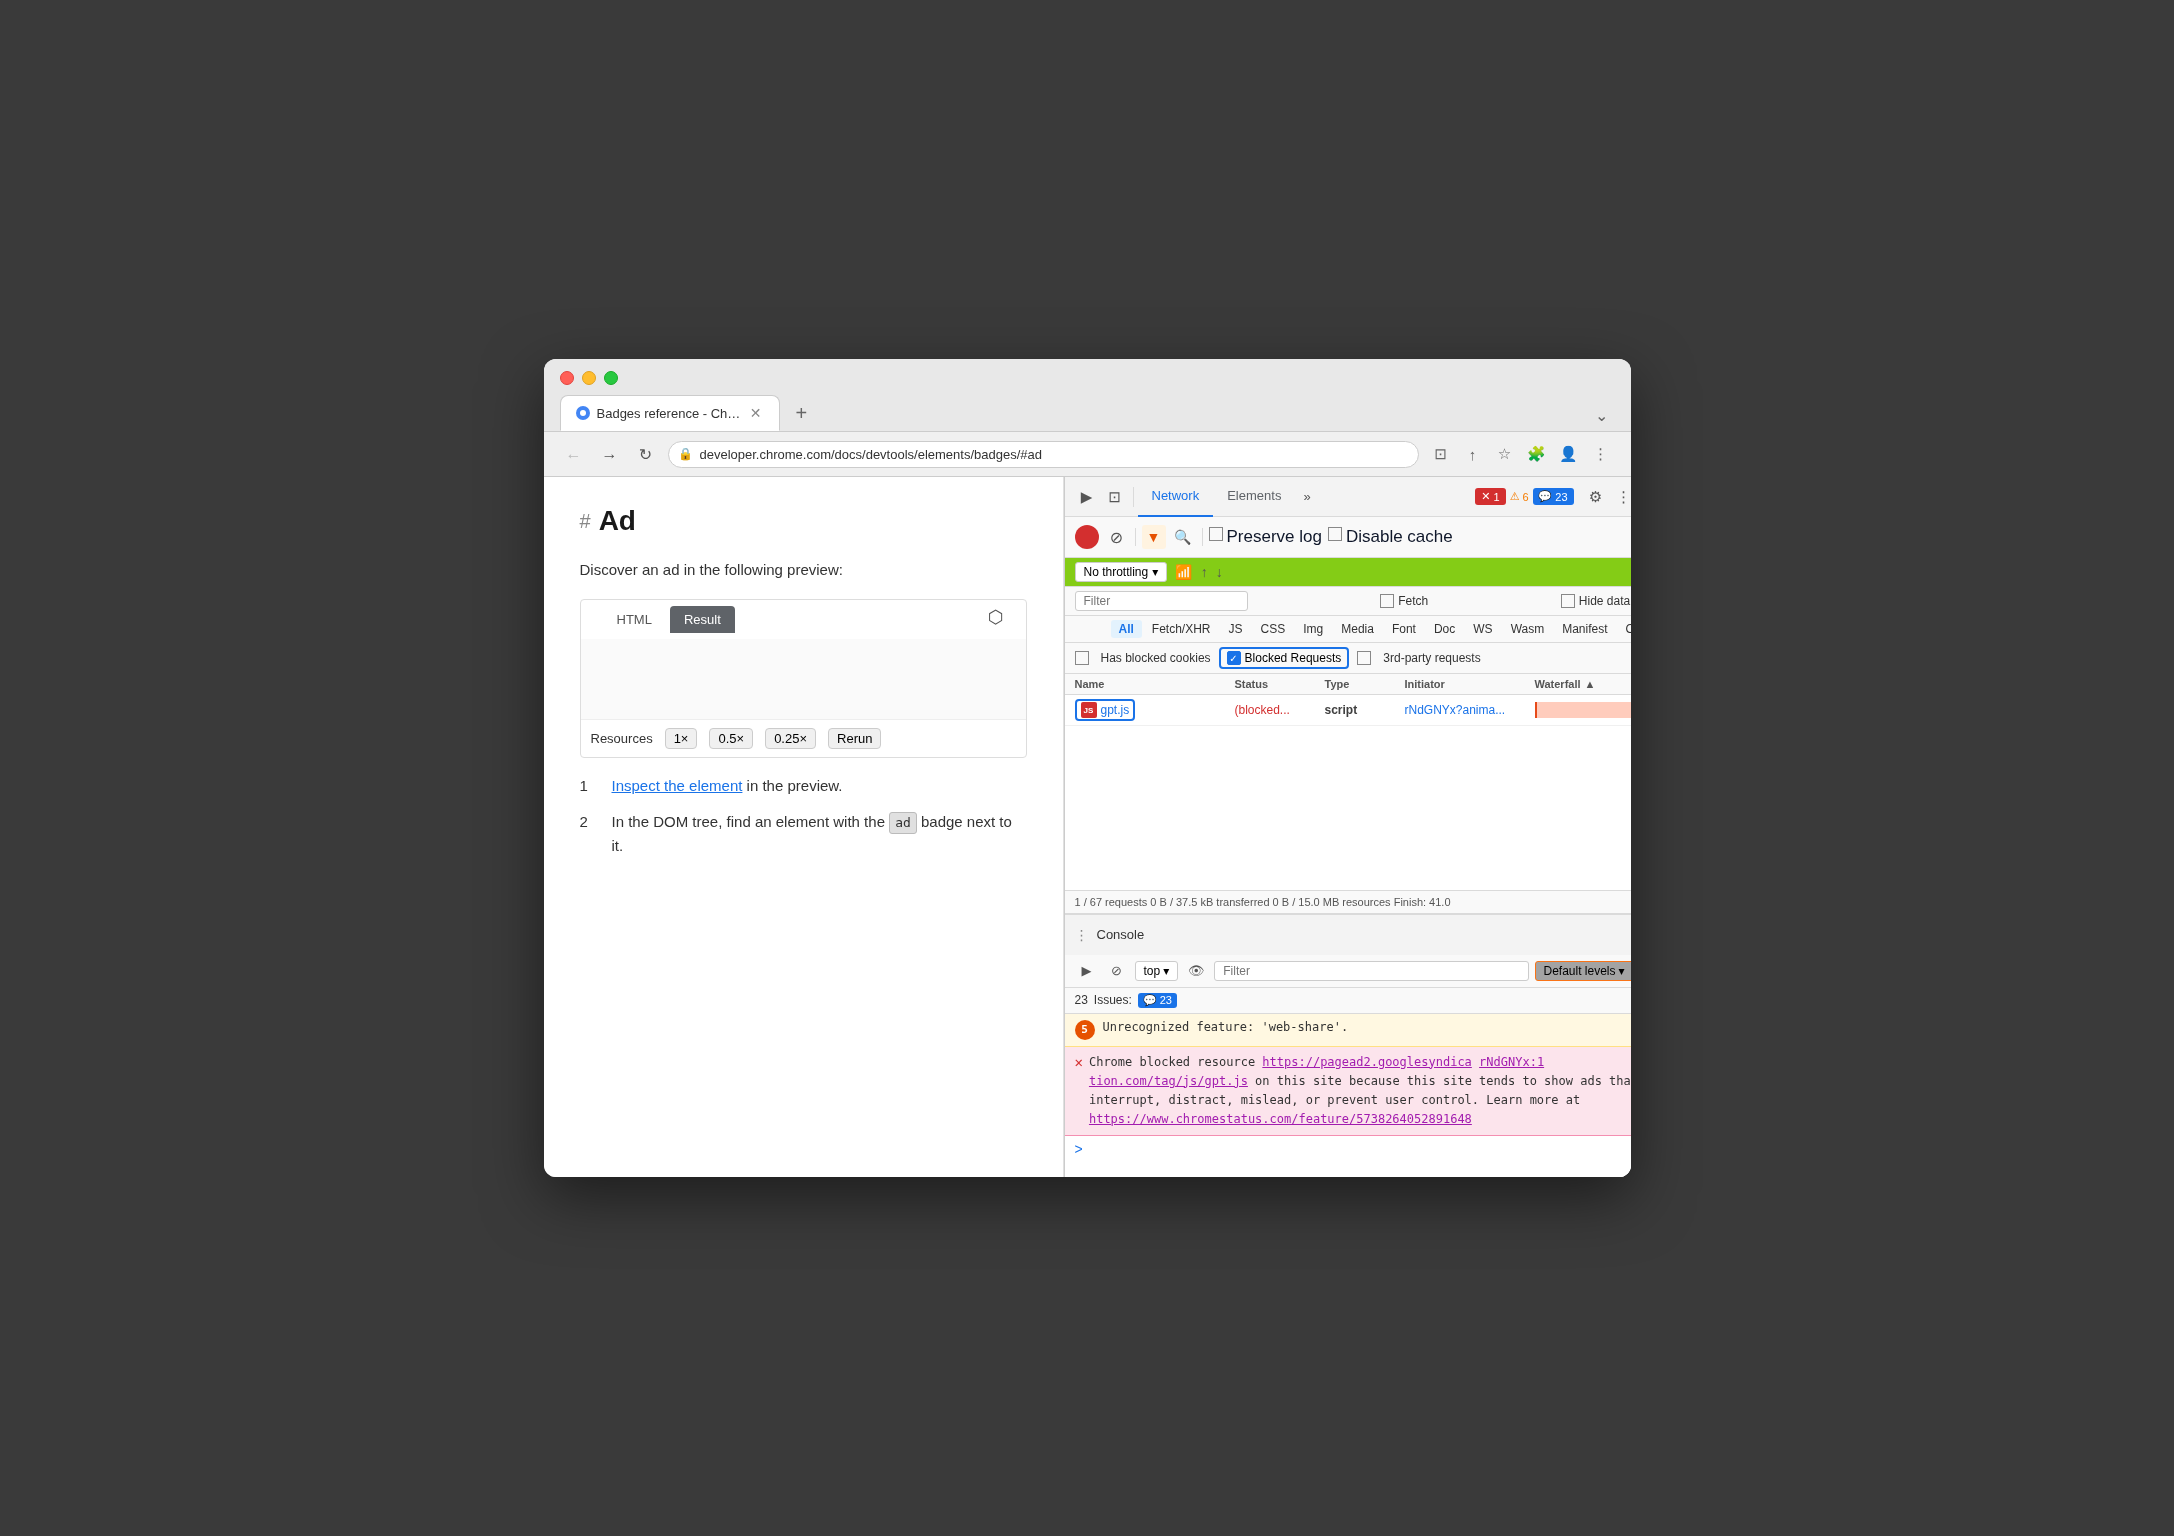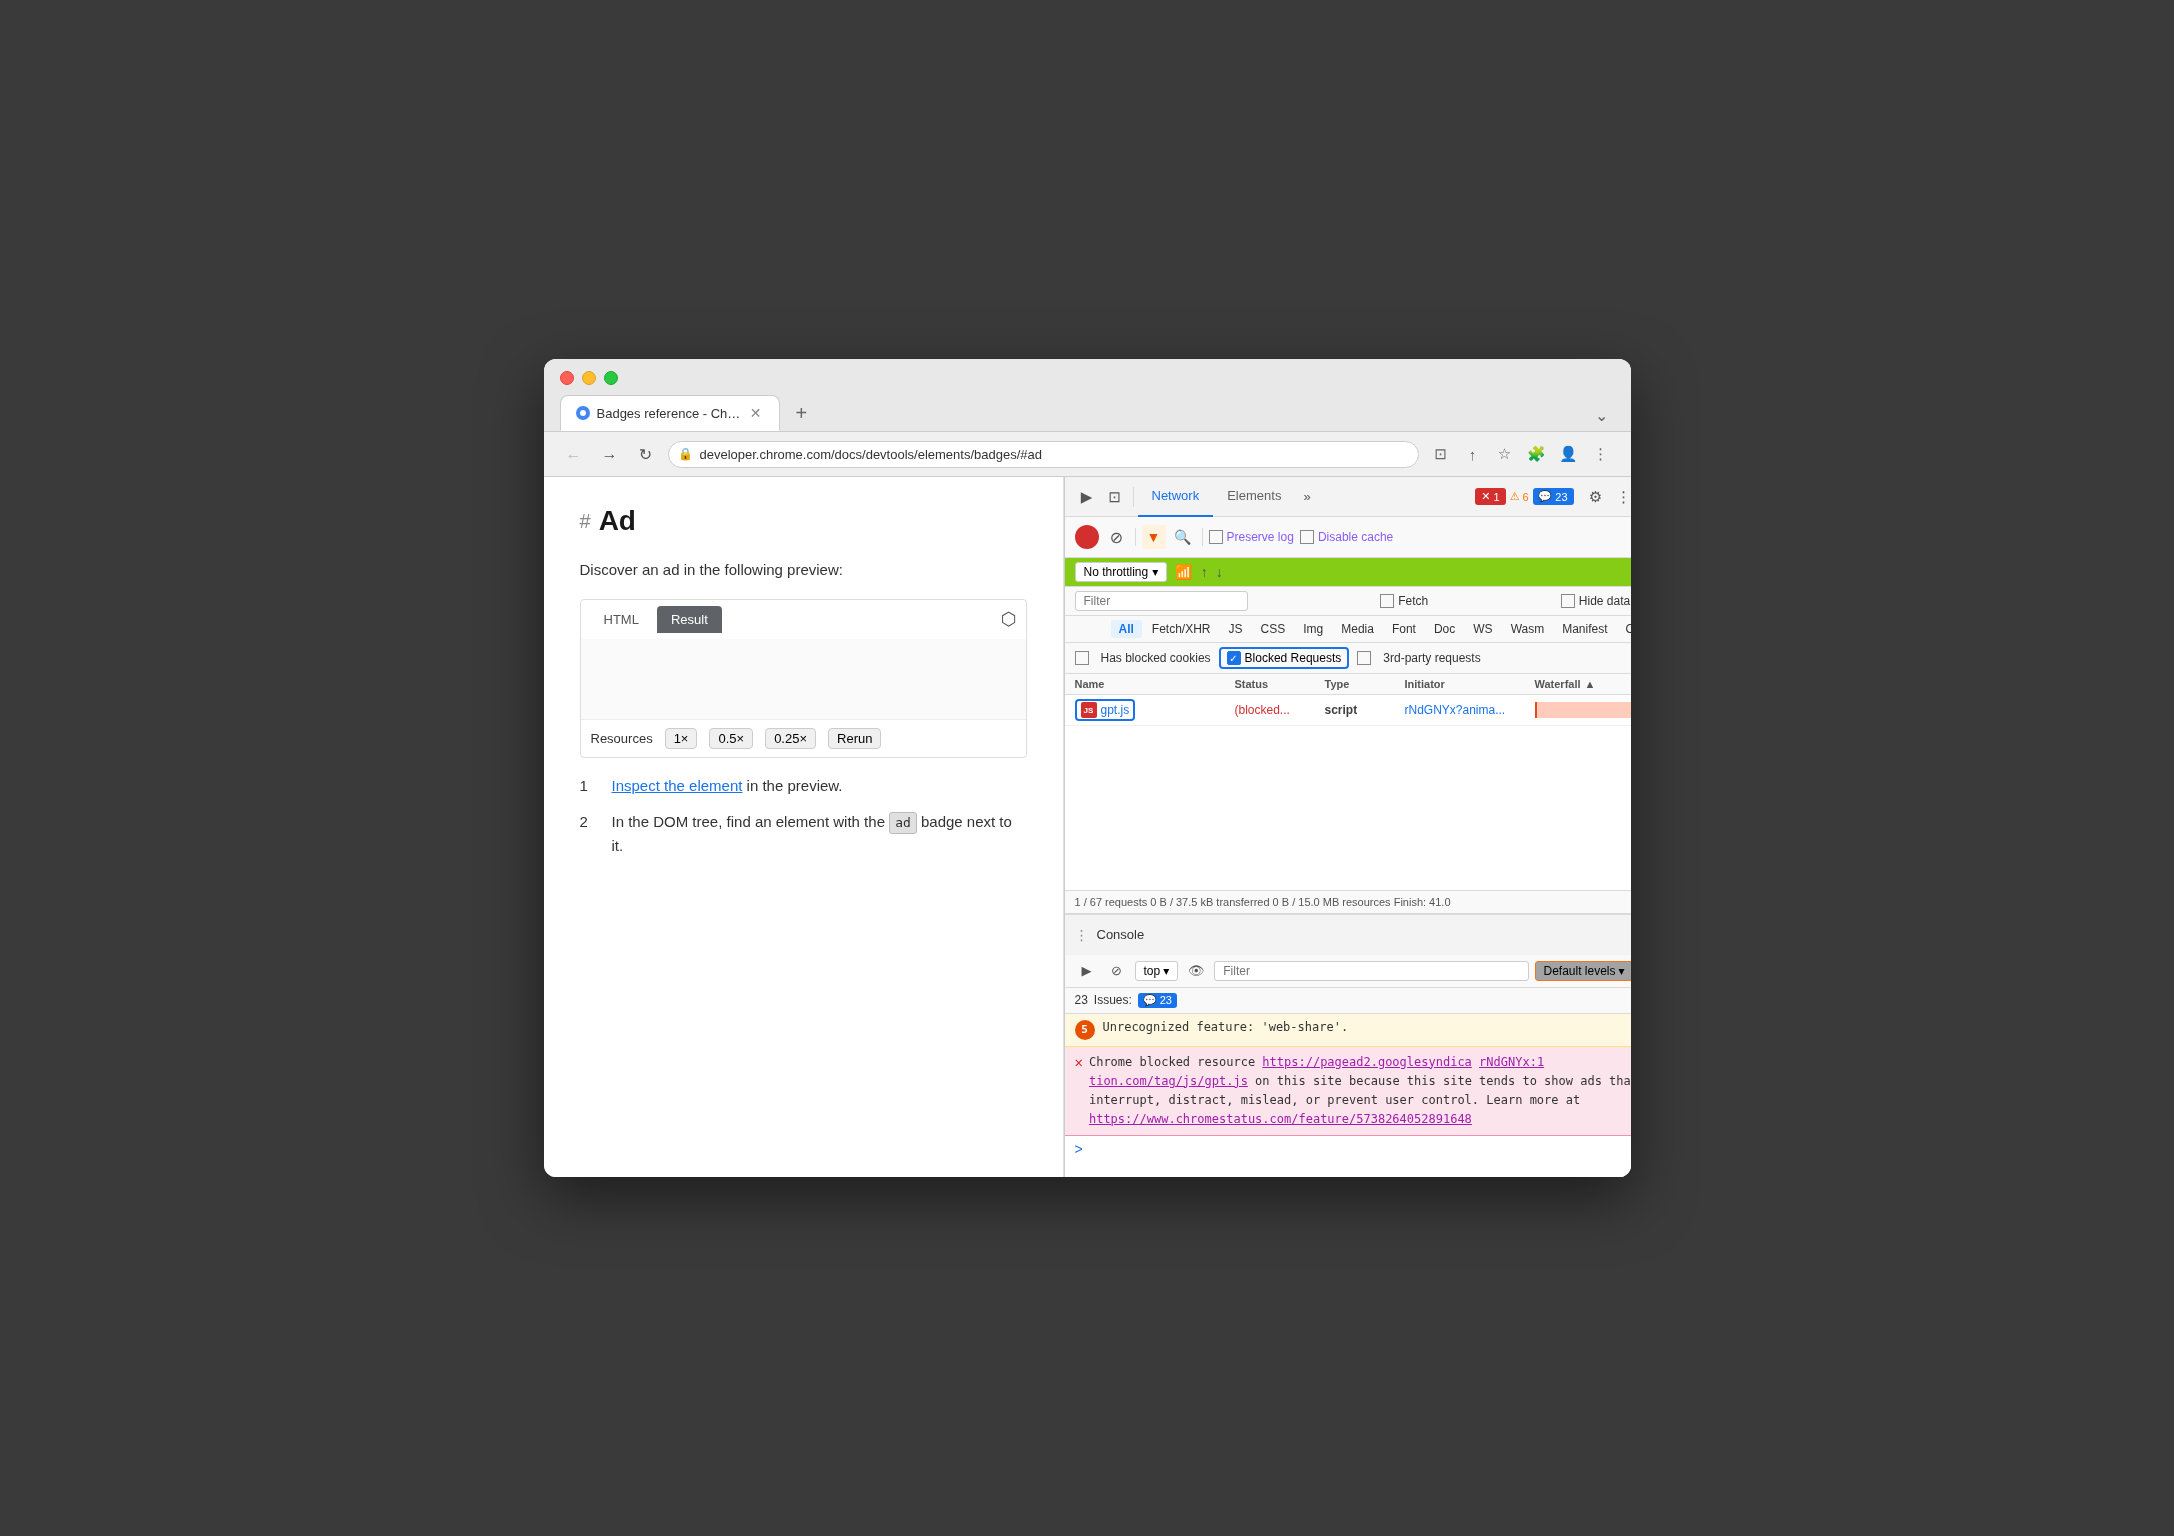--- a/index.html
+++ b/index.html
@@ -206,22 +206,21 @@
       cursor: pointer;
       color: #555;
       border-radius: 4px 4px 0 0;
     }
     .preview-tab.active {
       background: #5f6368;
       color: #fff;
     }
     .preview-header-row {
       display: flex;
-      align-items: center;
-      padding: 6px 9px;
+      padding: 6px 22px;
       gap: 8px;
     }
     .preview-content-area {
       height: 80px;
       background: #fafafa;
     }
     .preview-footer {
       display: flex;
       align-items: center;
       padding: 8px 10px;
@@ -367,22 +366,22 @@
       display: flex; align-items: center; justify-content: center;
       cursor: pointer;
       font-size: 14px;
       color: #555;
     }
     .nt-sep { width: 1px; height: 18px; background: #dadada; }
     .nt-checkbox-row {
       display: flex;
       align-items: flex-start;
       gap: 4px;
-      font-size: 12px;
-      color: #8b5cf6;
+      font-size: 17px;
+      color: #0f172a;
       cursor: pointer;
     }
     .nt-checkbox {
       width: 14px; height: 14px;
       border: 1px solid #888;
       display: flex; align-items: center; justify-content: center;
       font-size: 10px;
     }
     
     .throttle-bar {

